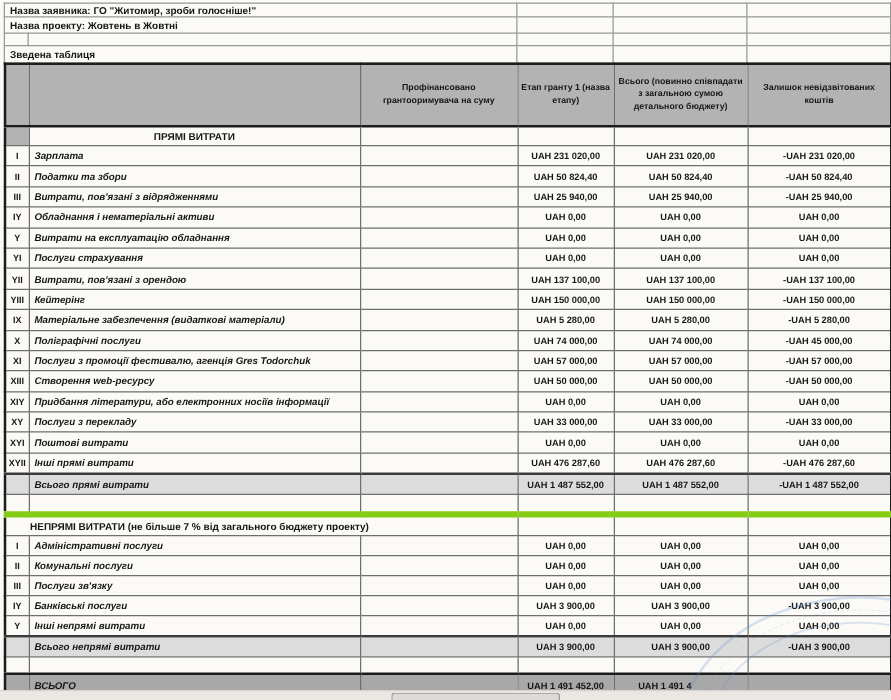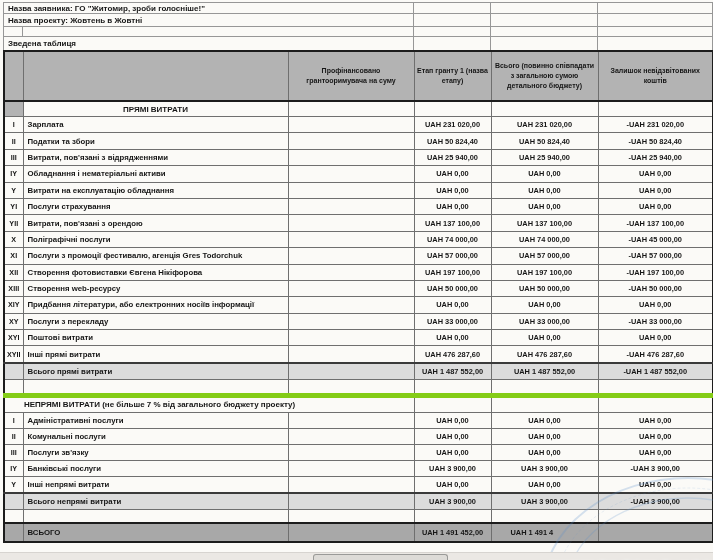--- a/index.html
+++ b/index.html
@@ -23,21 +23,21 @@
   .main-table td { border:1px solid #6f6f6f; font-weight:bold; padding:0; }
   tr.header td {
     background:var(--header_gray,#b3b3b3); border-bottom:2px solid #1c1c1c;
     height:48px; font-size:7px; line-height:1.45; text-align:center; vertical-align:middle;
     white-space:normal; padding:0 2px;
   }
   tr.section td { height:14px; }
   tr.section td.shade { background:var(--header_gray,#b3b3b3); }
   tr.section .sec-label { text-align:center; font-size:8px; }
   .c-num  { text-align:center; font-size:7.2px; white-space:nowrap; }
-  .c-label{ text-align:left; font-size:7.8px; padding-left:4px !important; white-space:nowrap; }
+  .c-label{ text-align:left; font-size:7.8px; padding-left:4px !important; white-space:nowrap;font-style:italic; }
   .c-val  { text-align:center; font-size:7.4px; white-space:nowrap; }
   .c-val-left { text-align:left; font-size:7.4px; white-space:nowrap; padding-left:19px !important; }
   tr.data-row td { height:15.4px; }
   tr.ind-row td { height:15px; }
   tr.total td { height:15px; background:var(--total_gray,#dcdcdc); border-top:2px solid #3a3a3a; }
   tr.spacer td { height:12px; }
   tr.spacer2 td { height:13px; }
   tr.ind-head td { height:14px; border-top:5px solid #84cc16; }
   .ind-head-label { text-align:left; font-size:8px; padding-left:19px !important; white-space:nowrap; }
   tr.grand td { height:17px; background:var(--grand_gray,#a8a8a8); border-top:2px solid #1c1c1c; }
@@ -183,42 +183,50 @@
         </tr>
         <tr class="data-row">
           <td class="c-num">YII</td>
           <td class="c-label">Витрати, пов'язані з орендою</td>
           <td class="c-val"></td>
           <td class="c-val">UAH 137 100,00</td>
           <td class="c-val">UAH 137 100,00</td>
           <td class="c-val">-UAH 137 100,00</td>
         </tr>
         <tr class="data-row">
+          <td class="c-num">YIII</td>
+          <td class="c-label">Кейтерінг</td>
+          <td class="c-val"></td>
+          <td class="c-val">UAH 150 000,00</td>
+          <td class="c-val">UAH 150 000,00</td>
+          <td class="c-val">-UAH 150 000,00</td>
+        </tr>
+        <tr class="data-row">
+          <td class="c-num">IX</td>
+          <td class="c-label">Матеріальне забезпечення (видаткові матеріали)</td>
+          <td class="c-val"></td>
+          <td class="c-val">UAH 5 280,00</td>
+          <td class="c-val">UAH 5 280,00</td>
+          <td class="c-val">-UAH 5 280,00</td>
+        </tr>
+        <tr class="data-row">
           <td class="c-num">X</td>
           <td class="c-label">Поліграфічні послуги</td>
           <td class="c-val"></td>
           <td class="c-val">UAH 74 000,00</td>
           <td class="c-val">UAH 74 000,00</td>
           <td class="c-val">-UAH 45 000,00</td>
         </tr>
         <tr class="data-row">
           <td class="c-num">XI</td>
           <td class="c-label">Послуги з промоції фестивалю, агенція Gres Todorchuk</td>
           <td class="c-val"></td>
           <td class="c-val">UAH 57 000,00</td>
           <td class="c-val">UAH 57 000,00</td>
           <td class="c-val">-UAH 57 000,00</td>
-        </tr>
-        <tr class="data-row">
-          <td class="c-num">XII</td>
-          <td class="c-label">Створення фотовиставки Євгена Нікіфорова</td>
-          <td class="c-val"></td>
-          <td class="c-val">UAH 197 100,00</td>
-          <td class="c-val">UAH 197 100,00</td>
-          <td class="c-val">-UAH 197 100,00</td>
         </tr>
         <tr class="data-row">
           <td class="c-num">XIII</td>
           <td class="c-label">Створення web-ресурсу</td>
           <td class="c-val"></td>
           <td class="c-val">UAH 50 000,00</td>
           <td class="c-val">UAH 50 000,00</td>
           <td class="c-val">-UAH 50 000,00</td>
         </tr>
         <tr class="data-row">

